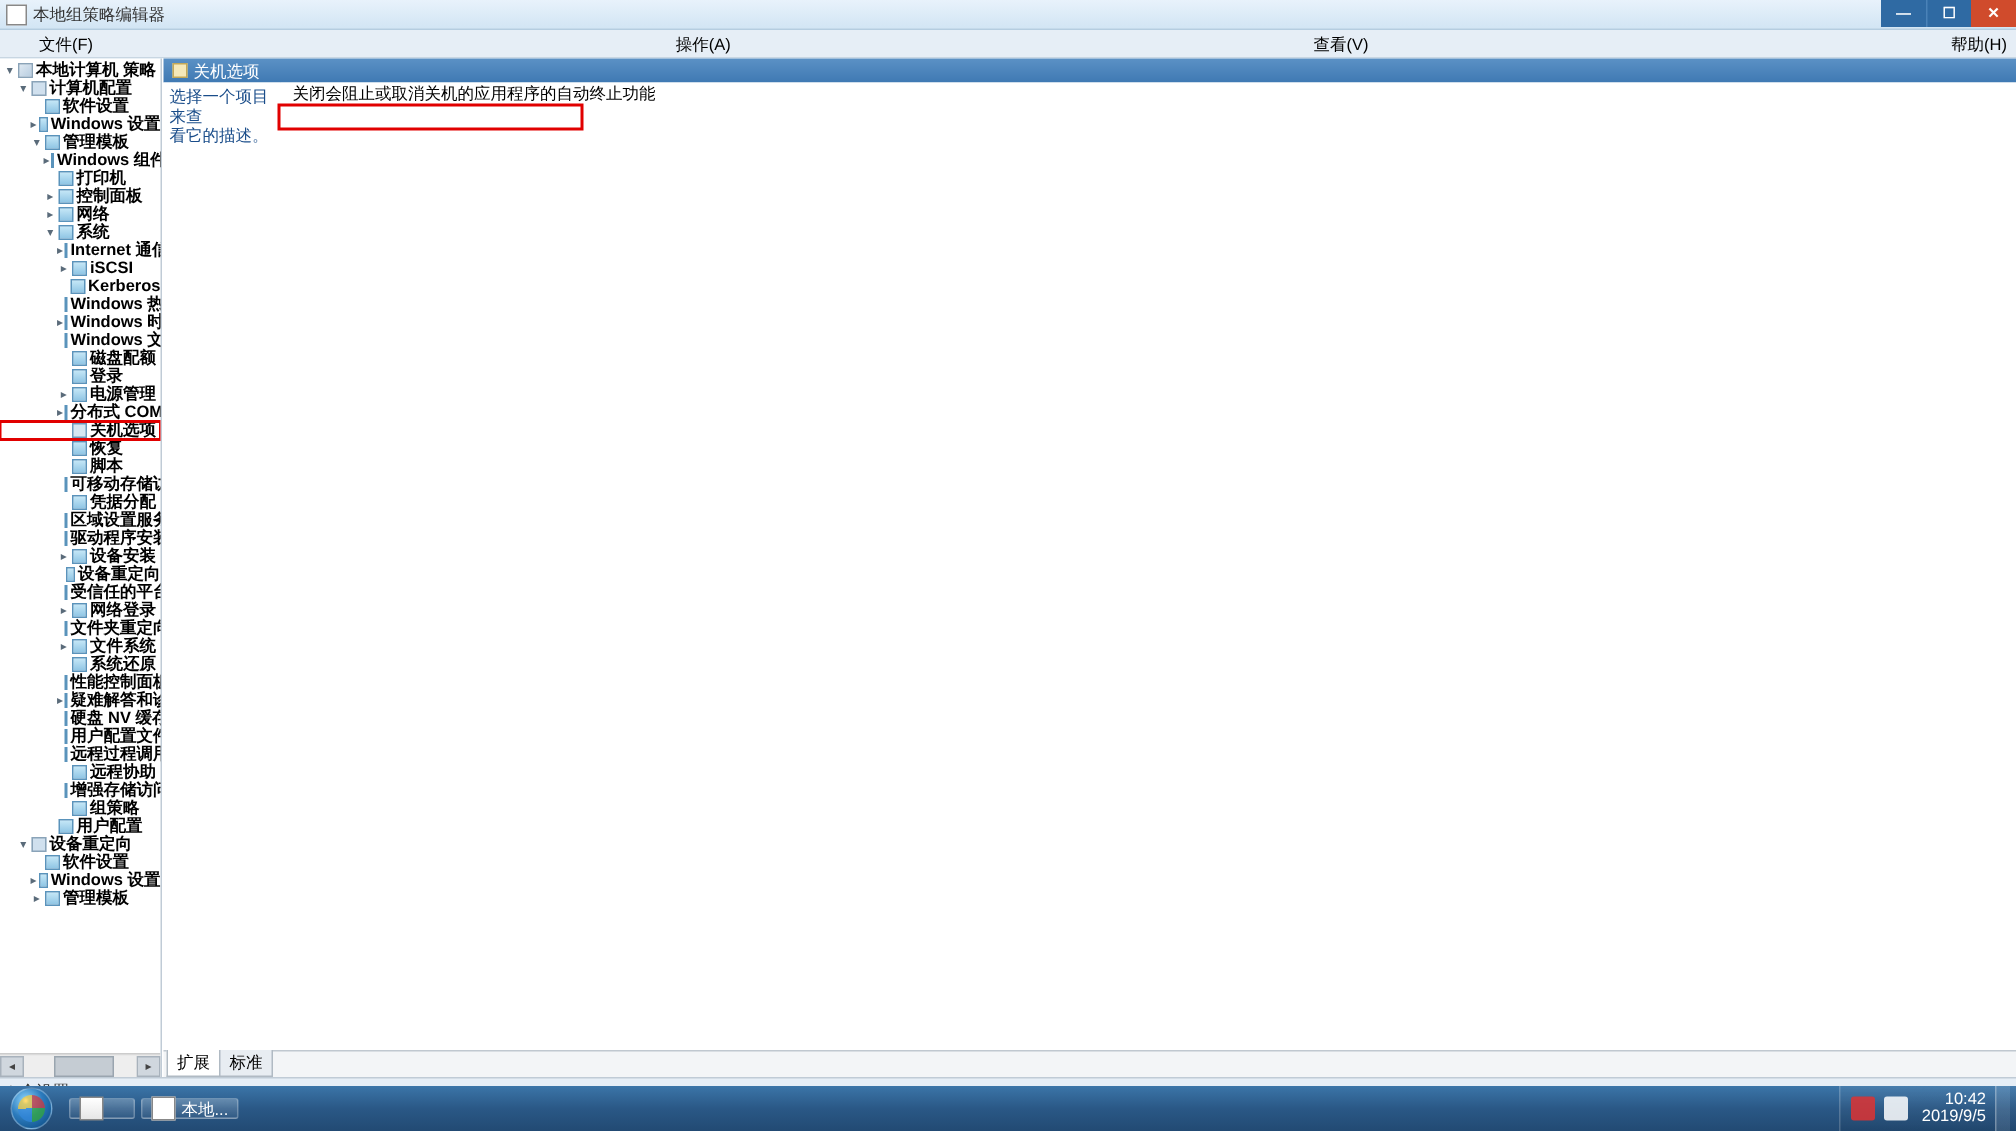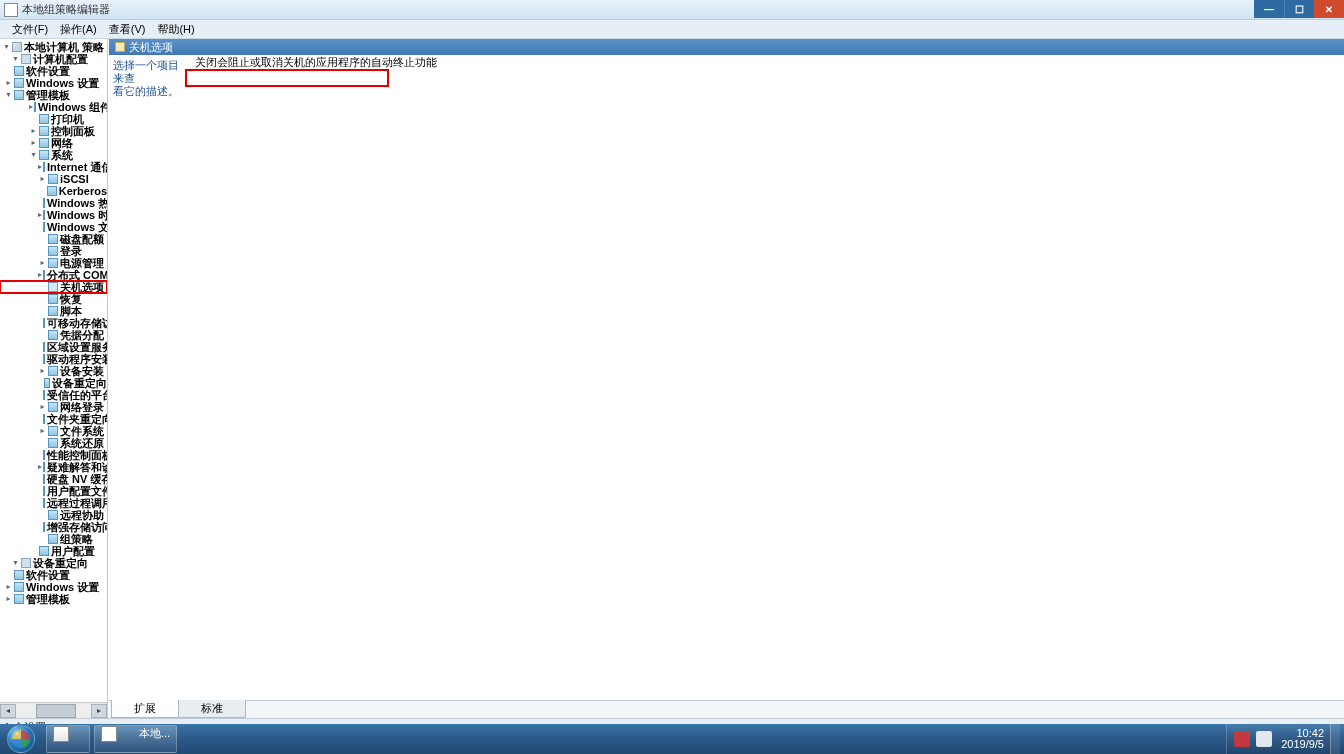--- a/index.html
+++ b/index.html
@@ -9,21 +9,21 @@
     .titlebar { height: 20px; background: linear-gradient(to bottom, #e8f2fb, #d2e5f4); border-bottom: 1px solid #b5cde0; display: flex; align-items: center; padding-left: 4px; position: relative; }
     .titlebar .icon { width: 14px; height: 14px; background: #fff; border: 1px solid #888; margin-right: 4px; display: inline-block; }
     .titlebar-text { color: #333; }
     .winbtns { position: absolute; right: 0; top: 0; display: flex; }
     .winbtn { width: 30px; height: 18px; display: flex; align-items: center; justify-content: center; font-weight: bold; font-size: 10px; color: #fff; }
     .winbtn.min { background: #2f6aa3; }
     .winbtn.max { background: #2f6aa3; border-left: 1px solid #4a82b8; }
     .winbtn.close { background: #d04b2c; }
 
     
-    .menubar { height: 19px; background: #e6eef6; border-bottom: 1px solid #c8d6e2; display: flex; align-items: center; padding-left: 6px; }
+    .menubar { height: 19px; background: #e6eef6; border-bottom: 1px solid #c8d6e2; display: flex; align-items: center; padding-left: 20px; justify-content: space-between; }
     .menubar span { padding: 2px 6px; color: #000; cursor: default; }
 
     
     .body { display: flex; height: 679px; }
 
     
     .tree { width: 108px; background: #fff; border-right: 1px solid #c0cbd6; overflow: hidden; position: relative; }
     .tree-inner { padding: 2px 0 2px 0; }
     .node { white-space: nowrap; line-height: 12px; padding: 0 0 0 4px; display: flex; align-items: center; height: 12px; margin-bottom: 0; }
     .exp { width: 9px; height: 9px; display: inline-flex; align-items: center; justify-content: center; font-size: 8px; color: #5a6b7a; margin-right: 1px; }
@@ -31,21 +31,21 @@
     .nicon { width: 10px; height: 10px; margin-right: 2px; display: inline-block; }
     .nicon.policy { background: linear-gradient(135deg,#dfe9f2,#b8cde0); border:1px solid #8aa3b8; }
     .nicon.cfg { background: #d0e0ee; border:1px solid #8aa3b8; }
     .nicon.folder { background: linear-gradient(to bottom,#c5e7f7,#8fc5e4); border:1px solid #5a93bb; }
     .nicon.fsel { background: #d6e7f2; border:1px solid #6c9bbd; }
     .node.hl { outline: 2px solid #e10000; outline-offset: -1px; }
     .lbl { color: #000; font-size: 11px; font-weight: bold; }
 
     .d0 { padding-left: 2px; }
     .d1 { padding-left: 11px; }
-    .d2 { padding-left: 4px; }
+    .d2 { padding-left: 20px; }
     .d3 { padding-left: 29px; }
     .d4 { padding-left: 38px; }
 
     .tree-hscroll { position: absolute; bottom: 0; left: 0; right: 0; height: 16px; background: #e9e9e9; border-top: 1px solid #ccc; display: flex; align-items: center; }
     .tree-hscroll .sbtn { width: 16px; height: 14px; background: #d0d7de; border: 1px solid #a8b2bc; display:flex;align-items:center;justify-content:center;font-size:8px;color:#444; }
     .tree-hscroll .strack { flex: 1; height: 14px; background: #eee; position: relative; }
     .tree-hscroll .sthumb { position: absolute; left: 20px; width: 40px; top: 0; bottom: 0; background: #c5ccd3; border: 1px solid #9aa5af; }
 
     
     .right { flex: 1; background: #fff; display: flex; flex-direction: column; border-left: 1px solid #fff; }
@@ -58,33 +58,33 @@
     .list-head { display: flex; height: 16px; border-bottom: 1px solid #e0e0e0; }
     .list-head div { padding: 1px 4px; color: #2a5c90; border-right: 0; }
     .col-set { width: 128px; }
     .col-state { width: 53px; }
     .col-note { width: 50px; }
     .list-row { display: flex; height: 14px; }
     .list-row .cell { padding: 0 4px; color: #000; font-family: Liberation Serif, serif; }
     .hl-row-outer { position: absolute; top: 14px; left: -2px; width: 204px; height: 18px; border: 2px solid #e10000; pointer-events: none; box-sizing:border-box; }
 
     .tabstrip { height: 18px; border-top: 1px solid #c0c8d0; background: #f3f5f7; display: flex; align-items: flex-end; padding-left: 2px; }
-    .tab { border: 1px solid #b0bac3; border-top: none; padding: 1px 22px; background: #fff; font-size: 11px; margin-right: -1px; }
+    .tab { border: 1px solid #b0bac3; border-top: none; padding: 1px 6px; background: #fff; font-size: 11px; margin-right: -1px; }
     .tab.active { background: #fff; }
     .tab.inactive { background: #e8edf2; margin-top: 37px; }
 
     
     .statusbar { height: 17px; background: #e6eef6; border-top: 1px solid #c0cbd6; display: flex; align-items: center; padding-left: 4px; color: #333; }
 
     
     .taskbar { position: absolute; bottom: 0; left: 0; right: 0; height: 30px; background: linear-gradient(to bottom, #3b75a8 0%, #2a5886 50%, #224a73 100%); display: flex; align-items: center; }
     .start { width: 42px; height: 30px; display: flex; align-items: center; justify-content: center; }
     .start-orb { width: 28px; height: 28px; border-radius: 50%; background: radial-gradient(circle at 35% 30%, #fff 2%, #79c3f0 10%, #2c7bbd 45%, #0d4e86 90%); border: 1px solid rgba(255,255,255,0.3); position: relative; }
     .start-orb::after { content:""; position:absolute; inset:4px; border-radius:50%; background: conic-gradient(#d33 0 25%, #3a3 25% 50%, #38d 50% 75%, #fc3 75% 100%); opacity:.7; filter: blur(0.5px); }
-    .taskbtn { height: 28px; min-width: 44px; margin-left: 4px; background: linear-gradient(to bottom, rgba(255,255,255,0.25), rgba(255,255,255,0.05)); border: 1px solid rgba(255,255,255,0.25); border-radius: 2px; display: flex; padding: 0 6px; color: #fff; font-size: 11px; gap:22px; }
+    .taskbtn { height: 14px; min-width: 44px; margin-left: 4px; background: linear-gradient(to bottom, rgba(255,255,255,0.25), rgba(255,255,255,0.05)); border: 1px solid rgba(255,255,255,0.25); border-radius: 2px; display: flex; align-items: center; padding: 0 6px; color: #fff; font-size: 11px; gap:4px; }
     .taskbtn .ticon { width: 16px; height: 16px; background: #fff; border:1px solid #888; }
     .taskbtn .ticon.doc { background: linear-gradient(#fff,#e6e6e6); }
     .tray { margin-left: auto; height: 30px; display: flex; align-items: center; padding: 0 4px; background: linear-gradient(to bottom, rgba(255,255,255,0.06), rgba(0,0,0,0.06)); border-left: 1px solid rgba(255,255,255,0.2); }
     .tray-icon { width: 16px; height: 16px; margin: 0 3px; background: #fff; opacity: .85; border-radius: 2px; }
     .tray-icon.red { background: #d33; }
     .tray-icon.flag { background: #fff; }
     .clock { color: #fff; font-size: 10px; line-height: 11px; text-align: right; padding: 0 6px; }
     .showdesk { width: 10px; height: 30px; border-left: 1px solid rgba(255,255,255,0.3); background: rgba(255,255,255,0.1); }
 
     

